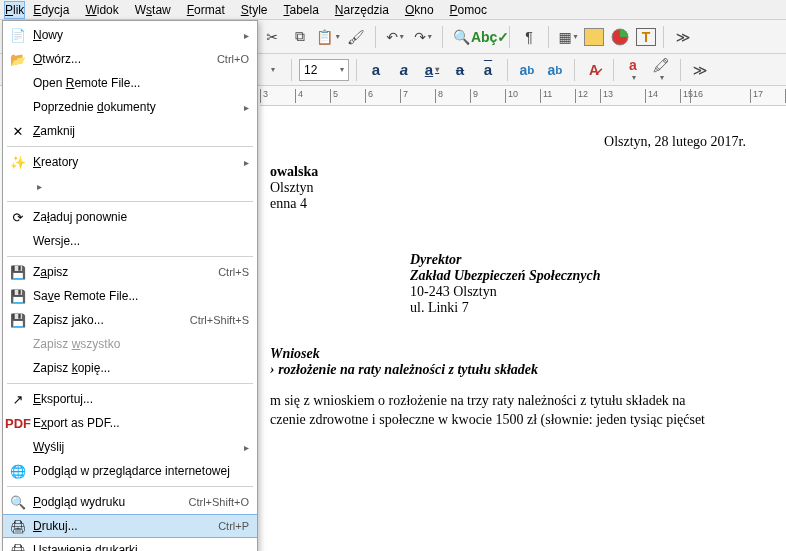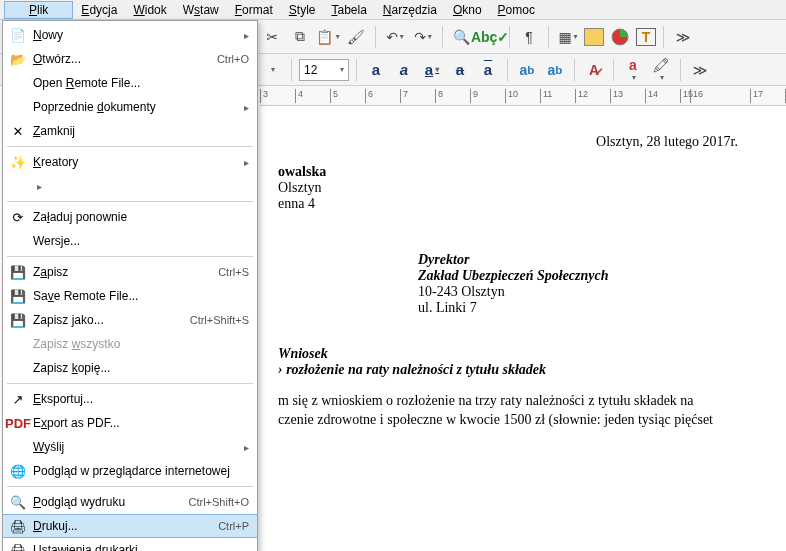--- a/index.html
+++ b/index.html
@@ -1,38 +1,38 @@
 <!DOCTYPE html>
 <html><head>
 <meta charset="utf-8">
 <style>
   * { box-sizing: border-box; margin: 0; padding: 0; }
   body { font-family: "Segoe UI", Tahoma, sans-serif; font-size: 12px; background: #fff; width: 786px; height: 551px; overflow: hidden; position: relative; }
   .menubar { display: flex; background: #f0f0f0; border-bottom: 1px solid #d0d0d0; height: 20px; align-items: center; padding-left: 4px; }
   .menubar .menu-item { padding: 20px 8px; cursor: default; }
-  .menubar .menu-item.active { background: #cde6f7; border: 1px solid #7eb4ea; padding: 1px 24px; }
+  .menubar .menu-item.active { background: #cde6f7; border: 1px solid #7eb4ea; padding: 1px 0; }
   .menubar .menu-item u { text-decoration: underline; }
   .toolbar1, .toolbar2 { display: flex; align-items: center; background: #f4f4f4; border-bottom: 1px solid #d0d0d0; height: 34px; padding-left: 260px; gap: 4px; }
   .toolbar2 { height: 32px; }
   .tool-btn { width: 24px; height: 24px; display:flex; align-items:center; justify-content:center; font-size:14px; color:#444; }
   .tool-sep { width:1px; height:22px; background:#ccc; margin:0 3px; }
   .size-box { width: 50px; height: 22px; border:1px solid #aaa; background:#fff; display:flex; align-items:center; padding:0 4px; }
   .dropdown-arrow { font-size:8px; color:#666; margin-left:2px; }
   .ruler { position: relative; height: 20px; background: #f8f8f8; border-bottom: 1px solid #ccc; margin-left: 260px; font-size:9px; color:#666; display:flex; align-items:center; overflow:hidden; }
   .ruler-tick { position:absolute; top:3px; height:14px; border-left:1px solid #888; padding-left:2px; }
   .dropdown { position: absolute; left: 2px; top: 20px; width: 256px; background: #fff; border: 1px solid #a0a0a0; box-shadow: 2px 2px 6px rgba(0,0,0,0.25); z-index: 100; padding: 2px 0; }
   .dd-item { display: flex; align-items: center; height: 24px; padding: 0 8px 0 4px; cursor: default; }
   .dd-item.highlighted { background: #cde6f7; border-top:1px solid #7eb4ea; border-bottom:1px solid #7eb4ea; }
   .dd-item.disabled .dd-label { color: #9a9a9a; }
   .dd-icon { width: 22px; height: 20px; display:flex; align-items:center; justify-content:center; font-size:13px; }
   .dd-label { flex: 1; padding-left: 4px; }
   .dd-shortcut { color: #555; font-size: 11px; margin-left: 8px; }
   .dd-submenu { color:#666; font-size:10px; margin-left:8px; }
   .dd-sep { height: 1px; background: #d0d0d0; margin: 3px 4px; }
-  .doc-area { position:absolute; left:260px; top:116px; right:0; bottom:0; background:#fff; padding: 0 18px; font-family: "Times New Roman", serif; font-size: 14px; color:#000; }
+  .doc-area { position:absolute; left:260px; top:116px; right:0; bottom:0; background:#fff; padding: 0 10px; font-family: "Times New Roman", serif; font-size: 14px; color:#000; }
   .doc-area .date { text-align:right; margin: 18px 30px 14px 0; }
   .doc-area .sender { margin-bottom: 6px; }
   .doc-area .sender .name { font-weight:bold; }
   .doc-area .addressee { margin: 40px 0 30px 140px; }
   .doc-area .addressee .title { font-weight:bold; font-style:italic; }
   .doc-area .addressee .org { font-weight:bold; font-style:italic; }
   .doc-area .subject1 { font-weight:bold; font-style:italic; }
   .doc-area .subject2 { font-weight:bold; font-style:italic; margin-bottom: 14px; }
   .doc-area .body-text { text-align: justify; line-height: 1.35; }
   .format-a { font-weight:bold; font-size:15px; }
@@ -120,21 +120,21 @@
   <div class="ruler-tick" style="left:0px"><span>3</span></div>
   <div class="ruler-tick" style="left:35px"><span>4</span></div>
   <div class="ruler-tick" style="left:70px"><span>5</span></div>
   <div class="ruler-tick" style="left:105px"><span>6</span></div>
   <div class="ruler-tick" style="left:140px"><span>7</span></div>
   <div class="ruler-tick" style="left:175px"><span>8</span></div>
   <div class="ruler-tick" style="left:210px"><span>9</span></div>
   <div class="ruler-tick" style="left:245px"><span>10</span></div>
   <div class="ruler-tick" style="left:280px"><span>11</span></div>
   <div class="ruler-tick" style="left:315px"><span>12</span></div>
-  <div class="ruler-tick" style="left:350px"><span>13</span></div>
+  <div class="ruler-tick" style="left:340px"><span>13</span></div>
   <div class="ruler-tick" style="left:385px"><span>14</span></div>
   <div class="ruler-tick" style="left:420px"><span>15</span></div>
   <div class="ruler-tick" style="left:430px"><span>16</span></div>
   <div class="ruler-tick" style="left:490px"><span>17</span></div>
   <div class="ruler-tick" style="left:525px"></div>
 </div>
 
 <div class="dropdown">
   <div class="dd-item">
     <span class="dd-icon">📄</span>

